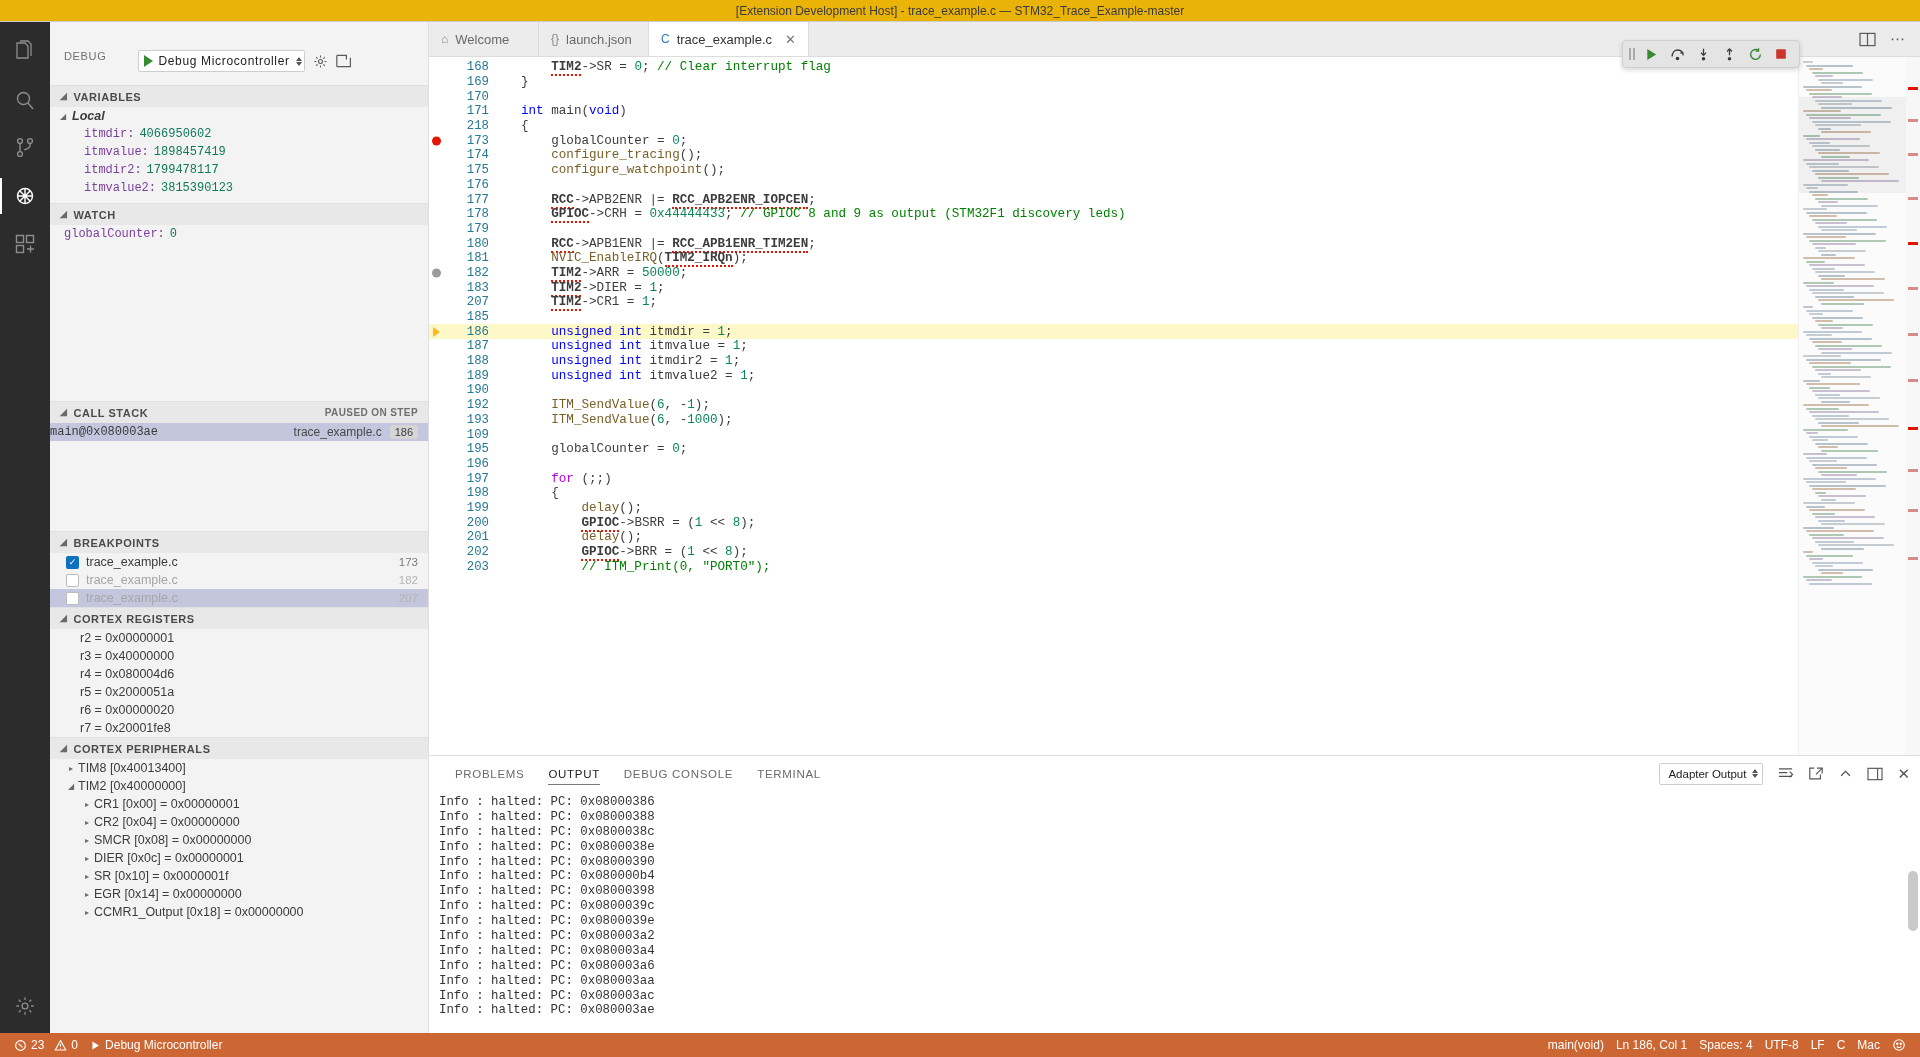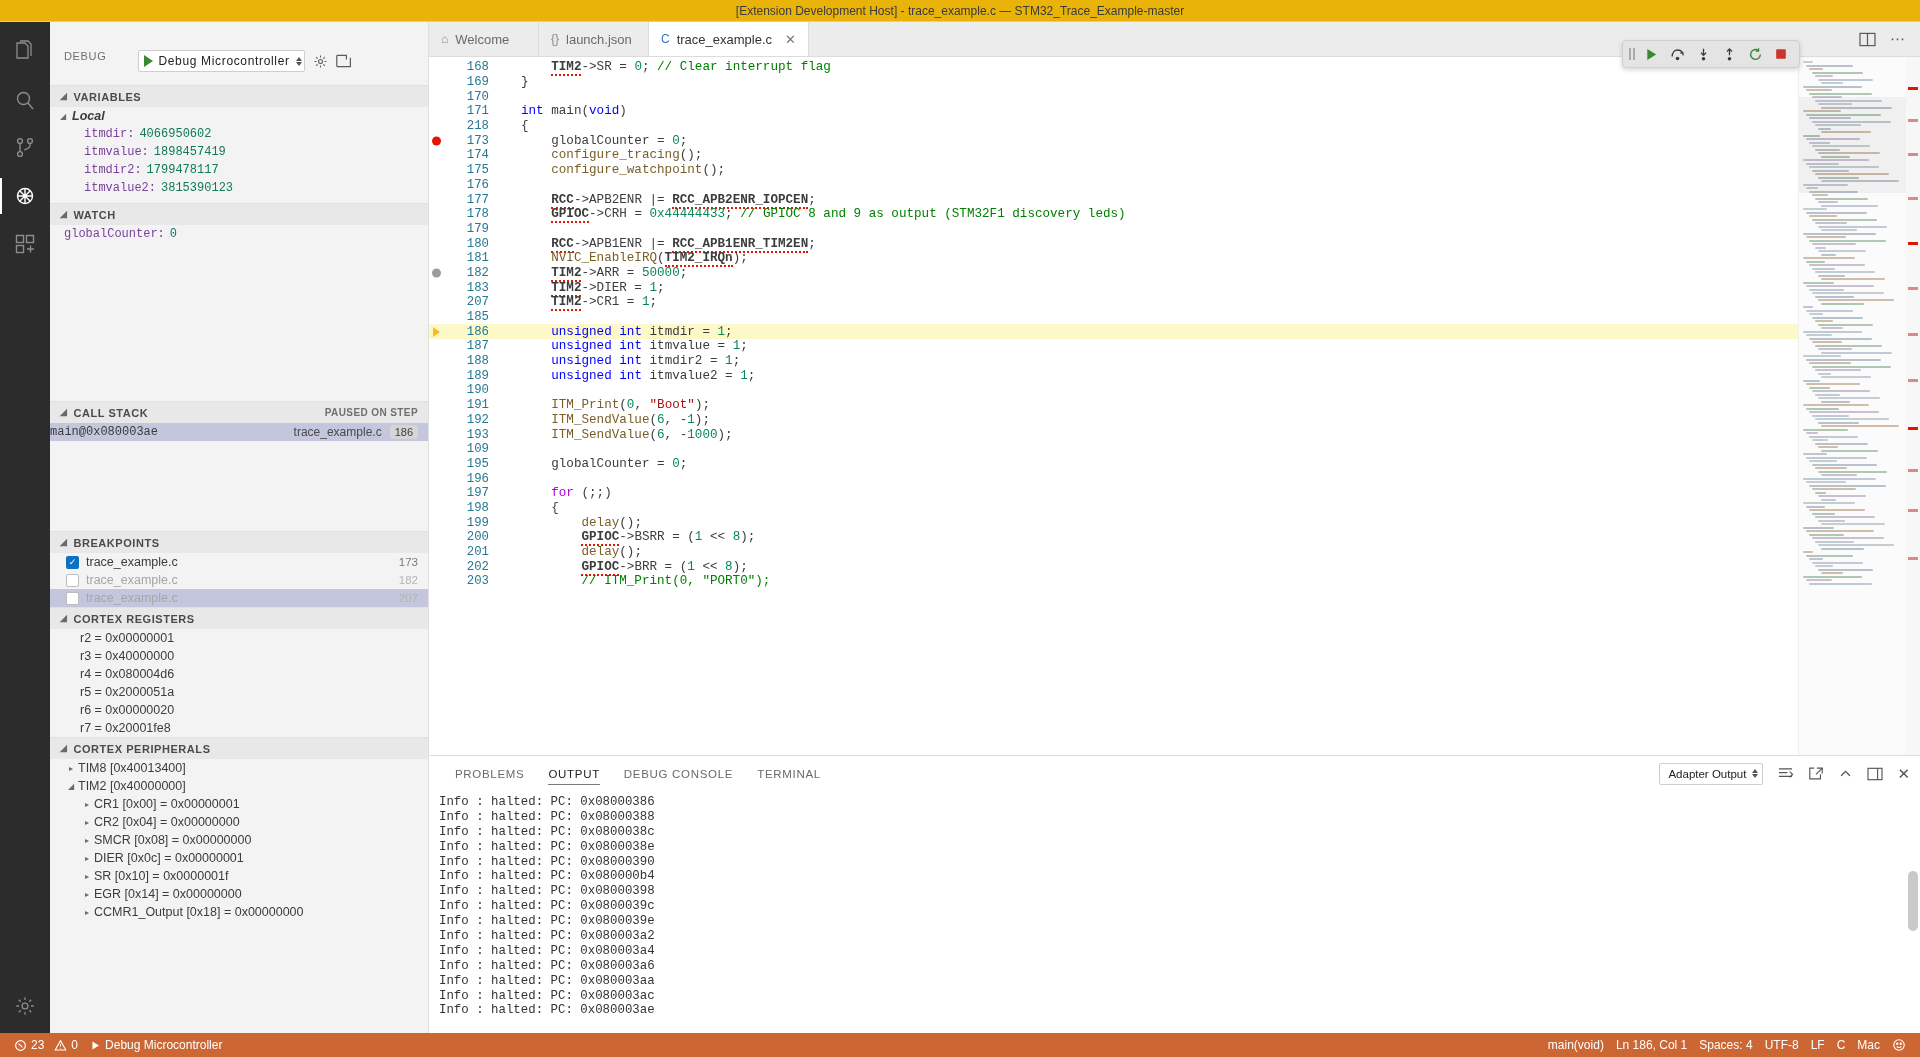--- a/index.html
+++ b/index.html
@@ -522,21 +522,20 @@
               <div class="code-line"><span class="gutter-mark"></span><span class="gutter-no">181</span><span class="code-text"><span>    </span><span class="fn">NVIC_EnableIRQ</span><span class="pl">(</span><span class="pl sq">TIM2_IRQn</span><span class="pl">);</span></span></div>
               <div class="code-line"><span class="gutter-mark"><span class="bp-dot gray"></span></span><span class="gutter-no">182</span><span class="code-text"><span>    </span><span class="pl sq">TIM2</span><span class="pl">-&gt;ARR = </span><span class="num">50000</span><span class="pl">;</span></span></div>
               <div class="code-line"><span class="gutter-mark"></span><span class="gutter-no">183</span><span class="code-text"><span>    </span><span class="pl sq">TIM2</span><span class="pl">-&gt;DIER = </span><span class="num">1</span><span class="pl">;</span></span></div>
               <div class="code-line"><span class="gutter-mark"></span><span class="gutter-no">207</span><span class="code-text"><span>    </span><span class="pl sq">TIM2</span><span class="pl">-&gt;CR1 = </span><span class="num">1</span><span class="pl">;</span></span></div>
               <div class="code-line"><span class="gutter-mark"></span><span class="gutter-no">185</span><span class="code-text"><span>    </span></span></div>
               <div class="code-line hl"><span class="gutter-mark"><span class="cur-arrow"></span></span><span class="gutter-no">186</span><span class="code-text"><span>    </span><span class="kt">unsigned</span><span class="pl"> </span><span class="kt">int</span><span class="pl"> itmdir = </span><span class="num">1</span><span class="pl">;</span></span></div>
               <div class="code-line"><span class="gutter-mark"></span><span class="gutter-no">187</span><span class="code-text"><span>    </span><span class="kt">unsigned</span><span class="pl"> </span><span class="kt">int</span><span class="pl"> itmvalue = </span><span class="num">1</span><span class="pl">;</span></span></div>
               <div class="code-line"><span class="gutter-mark"></span><span class="gutter-no">188</span><span class="code-text"><span>    </span><span class="kt">unsigned</span><span class="pl"> </span><span class="kt">int</span><span class="pl"> itmdir2 = </span><span class="num">1</span><span class="pl">;</span></span></div>
               <div class="code-line"><span class="gutter-mark"></span><span class="gutter-no">189</span><span class="code-text"><span>    </span><span class="kt">unsigned</span><span class="pl"> </span><span class="kt">int</span><span class="pl"> itmvalue2 = </span><span class="num">1</span><span class="pl">;</span></span></div>
               <div class="code-line"><span class="gutter-mark"></span><span class="gutter-no">190</span><span class="code-text"><span>    </span></span></div>
-              <div class="code-line"><span class="gutter-mark"></span><span class="gutter-no">191</span><span class="code-text"><span>    </span><span class="fn">ITM_Print</span><span class="pl">(</span><span class="num">0</span><span class="pl">, </span><span class="str">"Boot"</span><span class="pl">);</span></span></div>
               <div class="code-line"><span class="gutter-mark"></span><span class="gutter-no">192</span><span class="code-text"><span>    </span><span class="fn">ITM_SendValue</span><span class="pl">(</span><span class="num">6</span><span class="pl">, -</span><span class="num">1</span><span class="pl">);</span></span></div>
               <div class="code-line"><span class="gutter-mark"></span><span class="gutter-no">193</span><span class="code-text"><span>    </span><span class="fn">ITM_SendValue</span><span class="pl">(</span><span class="num">6</span><span class="pl">, -</span><span class="num">1000</span><span class="pl">);</span></span></div>
               <div class="code-line"><span class="gutter-mark"></span><span class="gutter-no">109</span><span class="code-text"><span>    </span></span></div>
               <div class="code-line"><span class="gutter-mark"></span><span class="gutter-no">195</span><span class="code-text"><span>    </span><span class="pl">globalCounter = </span><span class="num">0</span><span class="pl">;</span></span></div>
               <div class="code-line"><span class="gutter-mark"></span><span class="gutter-no">196</span><span class="code-text"><span>    </span></span></div>
               <div class="code-line"><span class="gutter-mark"></span><span class="gutter-no">197</span><span class="code-text"><span>    </span><span class="kc">for</span><span class="pl"> (;;)</span></span></div>
               <div class="code-line"><span class="gutter-mark"></span><span class="gutter-no">198</span><span class="code-text"><span>    </span><span class="pl">{</span></span></div>
               <div class="code-line"><span class="gutter-mark"></span><span class="gutter-no">199</span><span class="code-text"><span>        </span><span class="fn">delay</span><span class="pl">();</span></span></div>
               <div class="code-line"><span class="gutter-mark"></span><span class="gutter-no">200</span><span class="code-text"><span>        </span><span class="pl sq">GPIOC</span><span class="pl">-&gt;BSRR = (</span><span class="num">1</span><span class="pl"> &lt;&lt; </span><span class="num">8</span><span class="pl">);</span></span></div>
               <div class="code-line"><span class="gutter-mark"></span><span class="gutter-no">201</span><span class="code-text"><span>        </span><span class="fn">delay</span><span class="pl">();</span></span></div>

